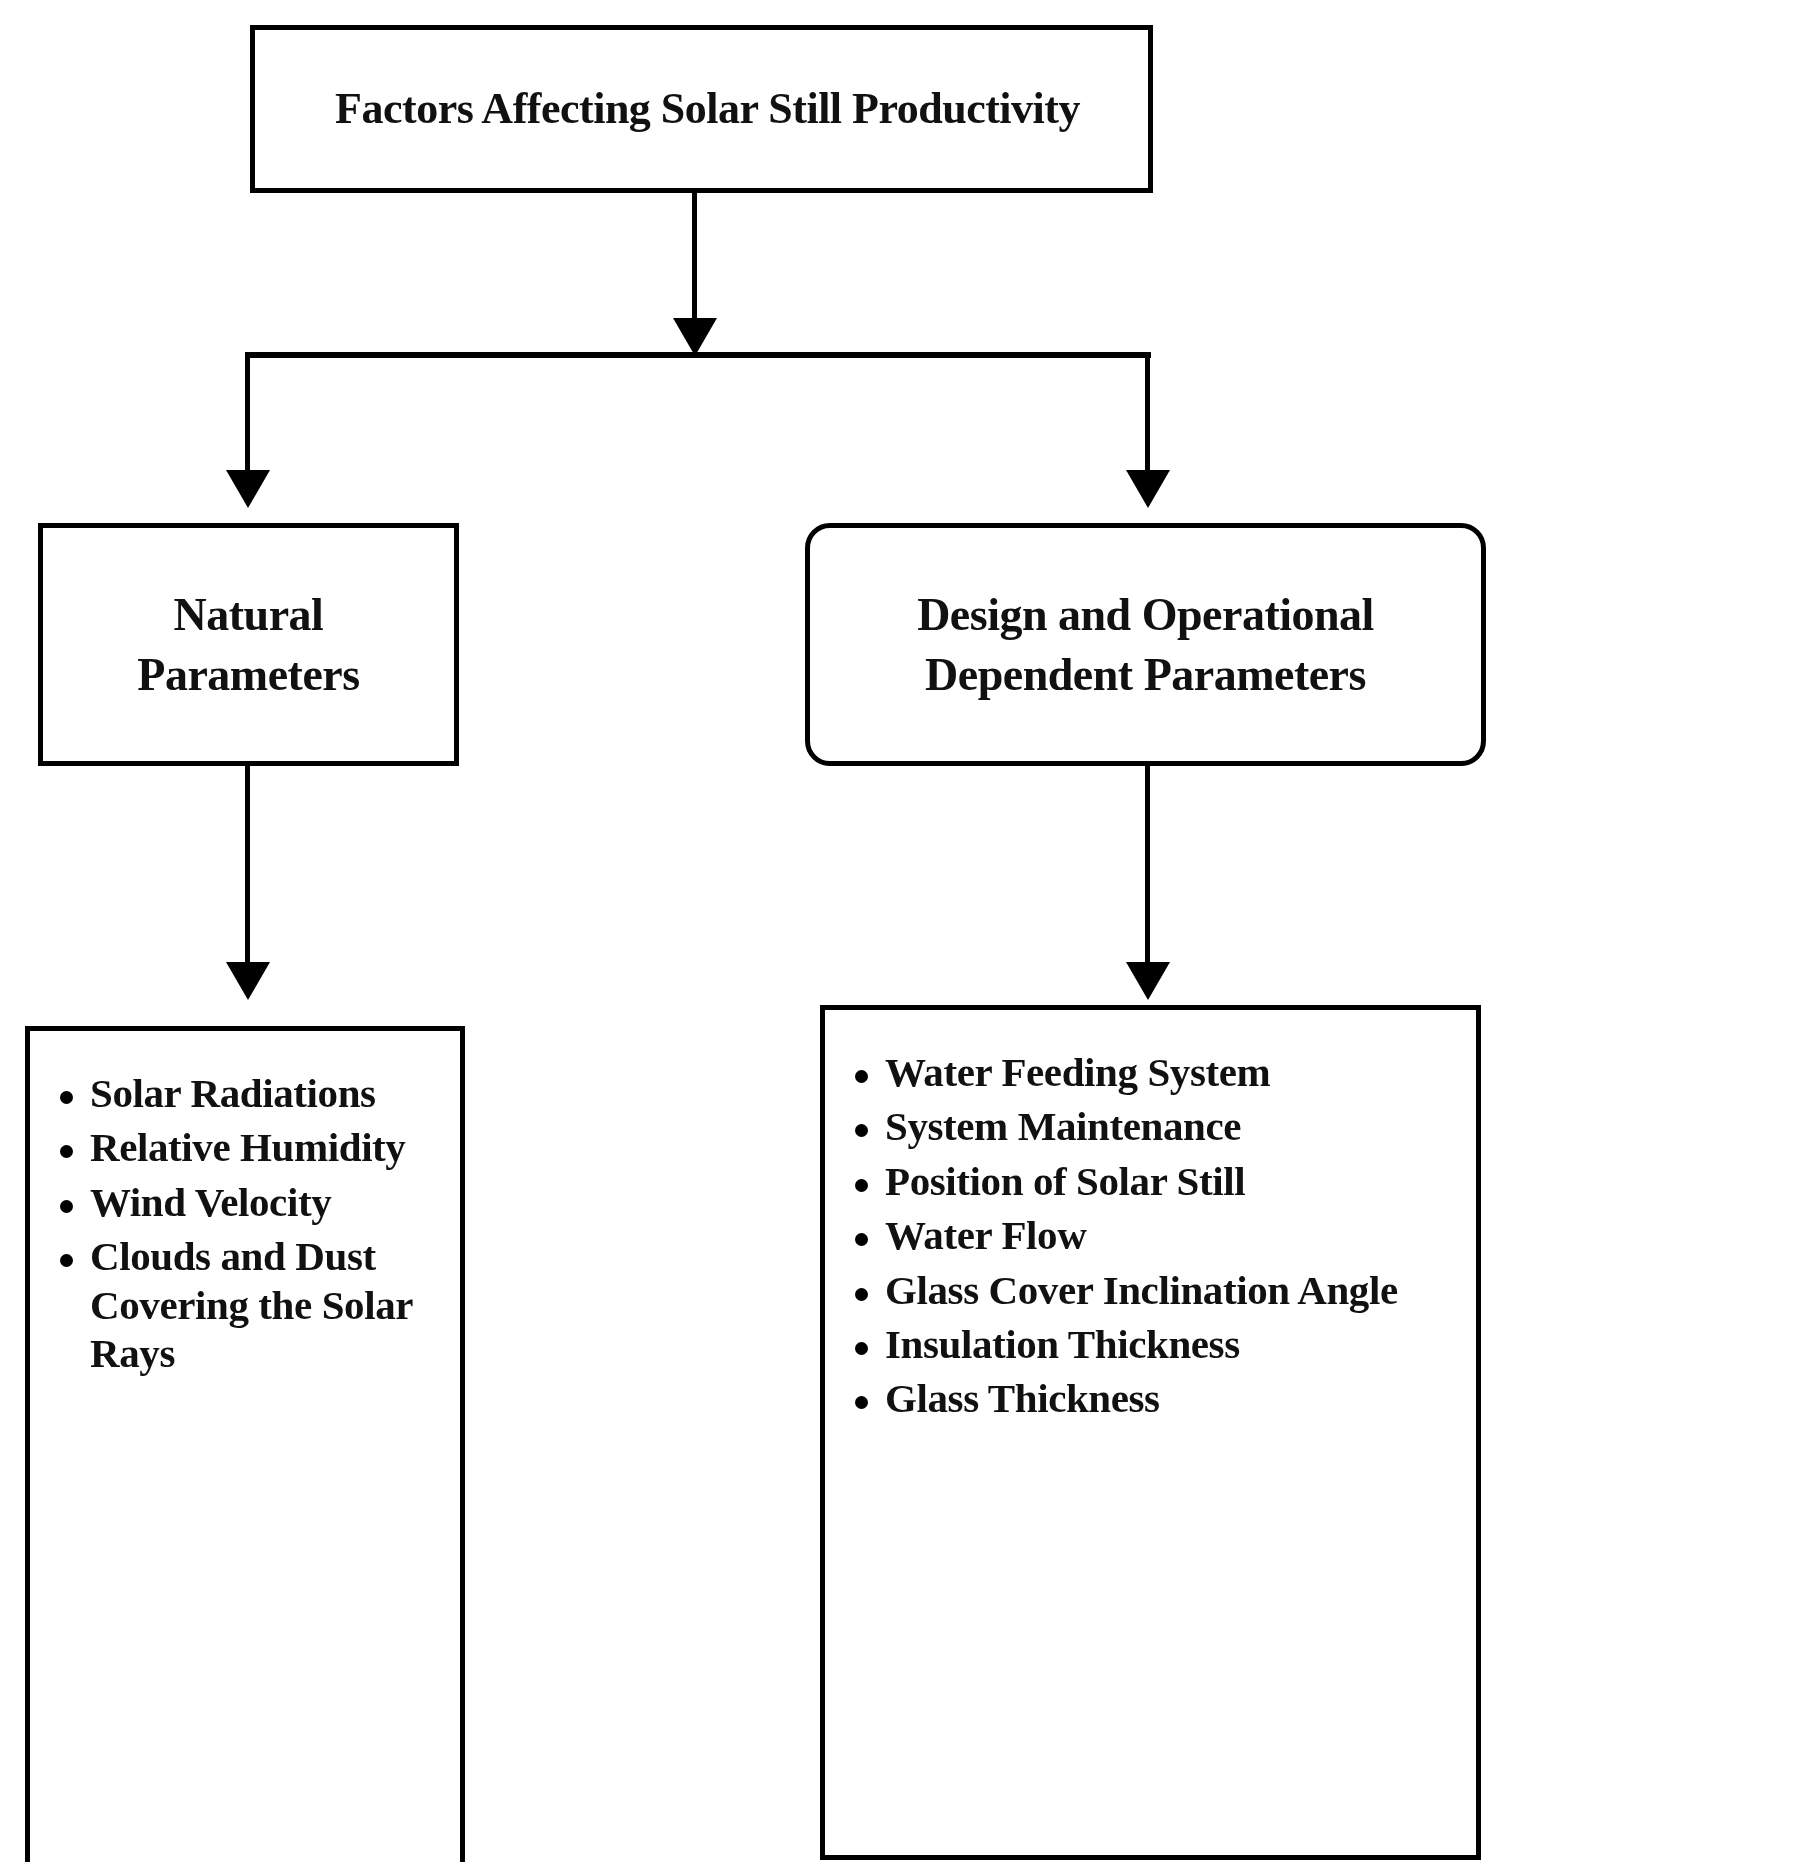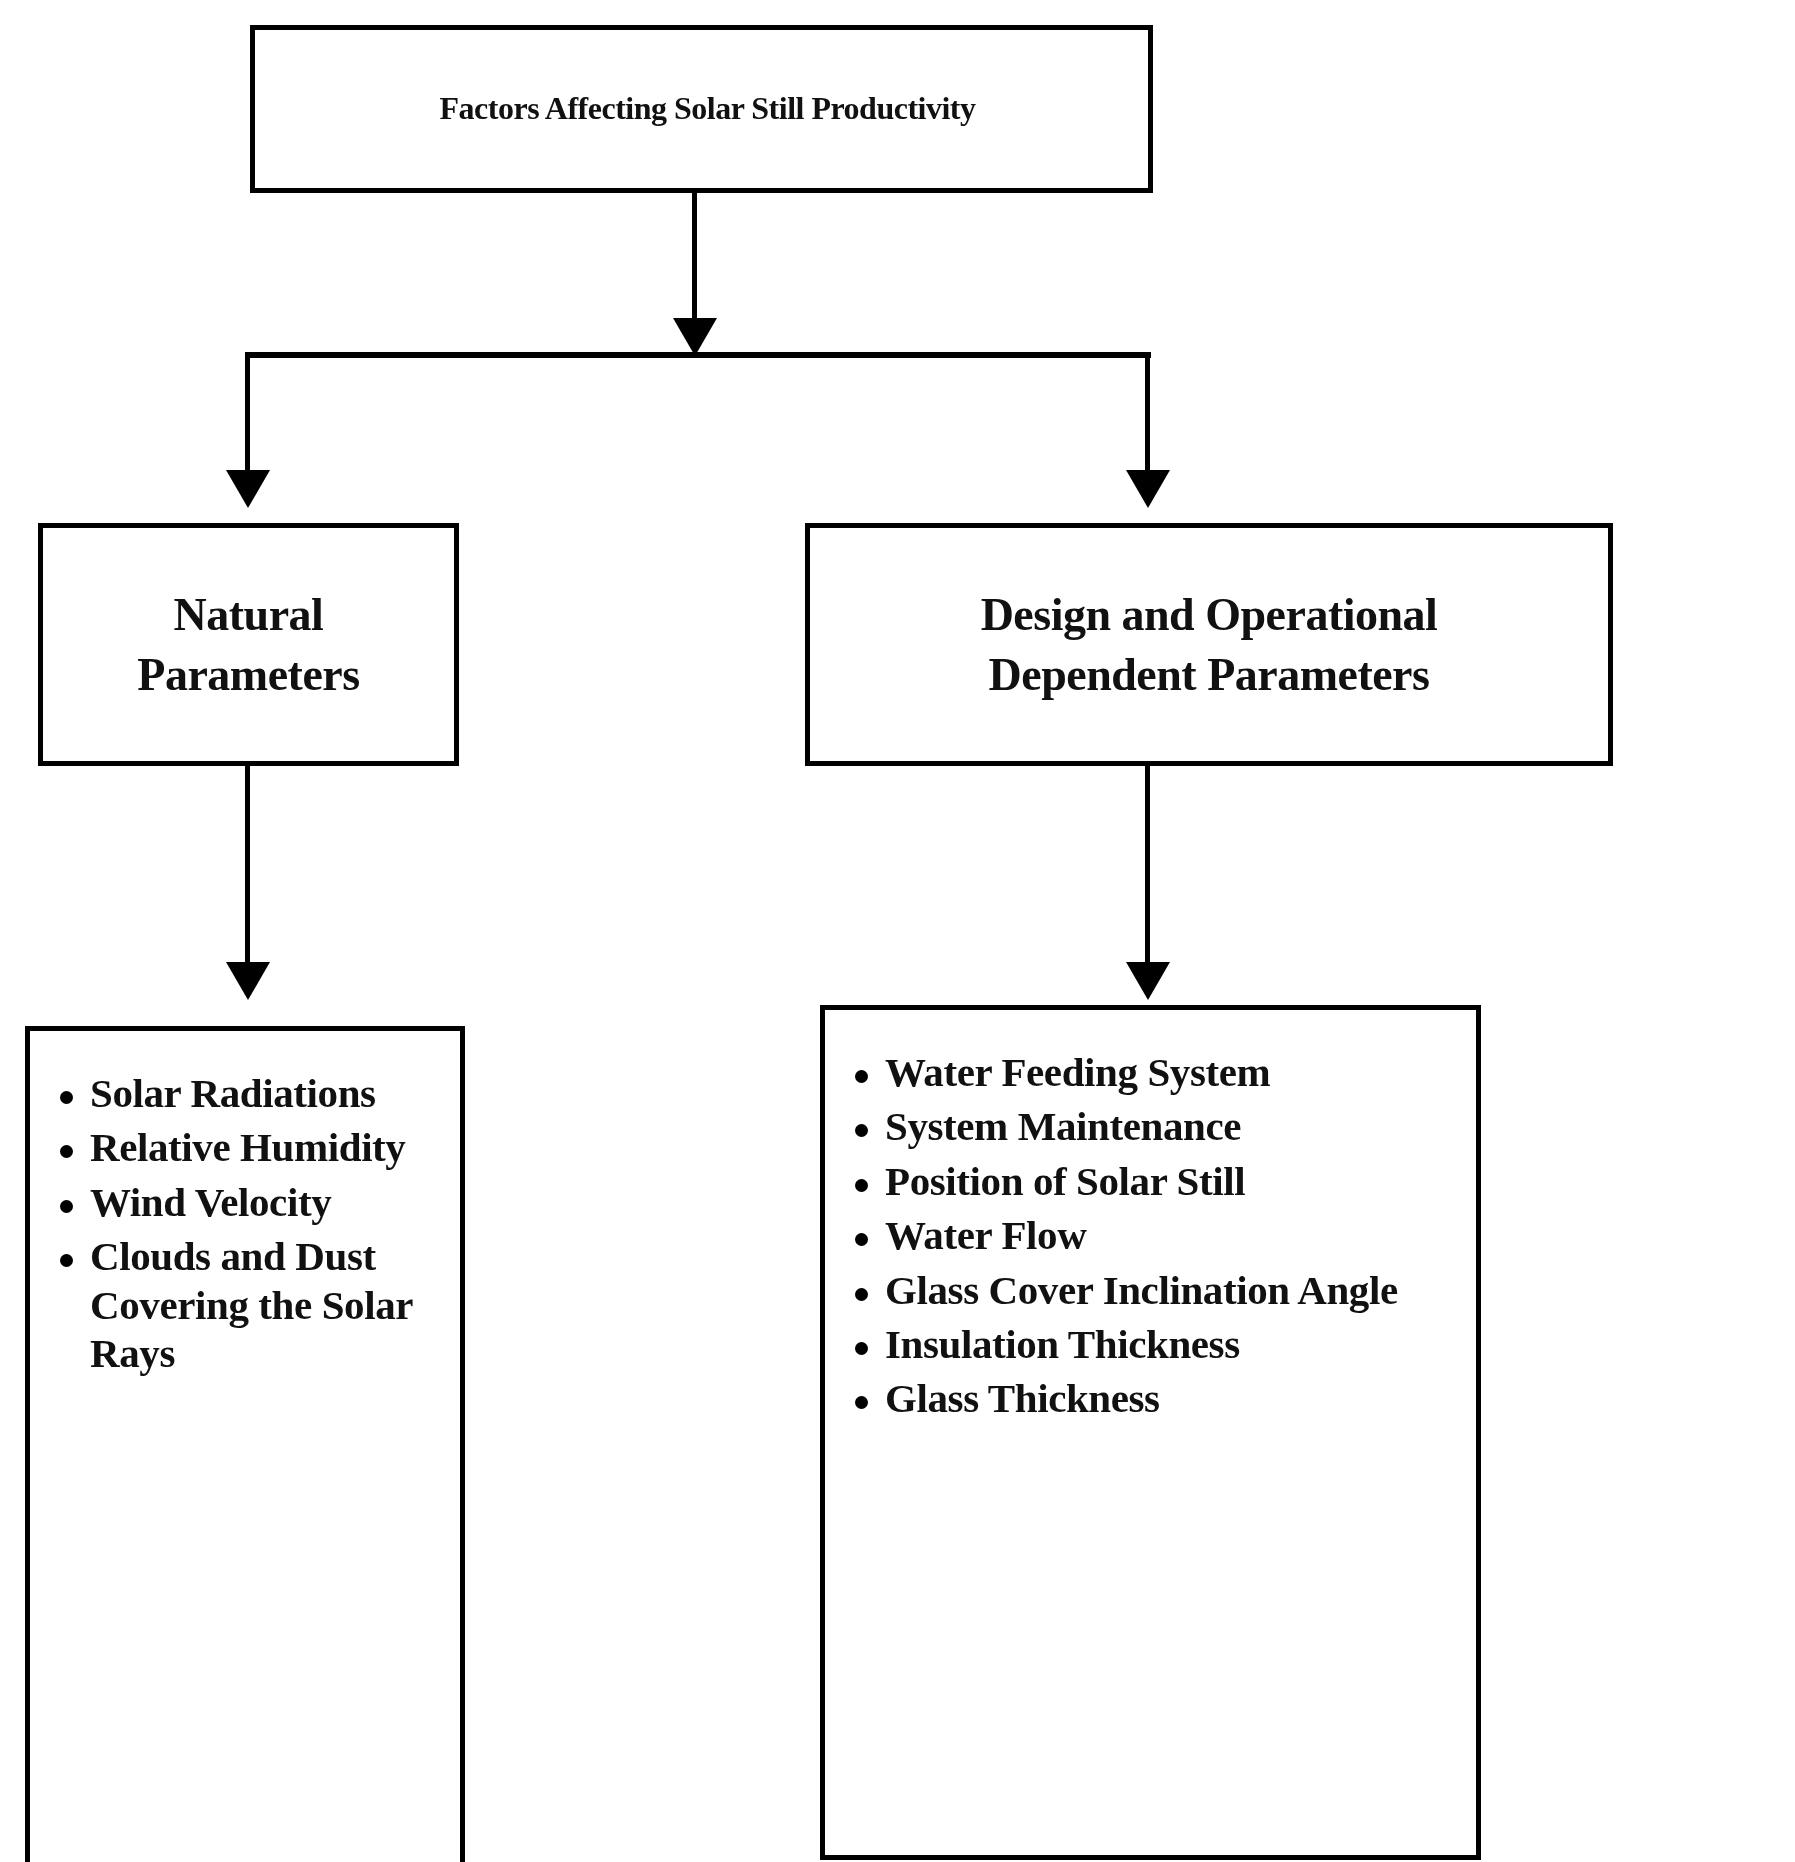--- a/index.html
+++ b/index.html
@@ -36,36 +36,37 @@
   }
 
   
   #box-root {
     left: 250px;
     top: 25px;
     width: 903px;
     height: 168px;
   }
   #box-root .node-title-text {
-    font-size: 32px;
+    font-size: 44px;
     margin-left: 12px;
   }
 
   
   #box-natural {
     left: 38px;
     top: 523px;
     width: 421px;
     height: 243px;
   }
   #box-design {
     left: 805px;
     top: 523px;
-    width: 808px;
+    width: 681px;
     height: 243px;
+    border-radius: 25px;
   }
   #box-natural .node-title-text,
   #box-design .node-title-text {
     font-size: 46px;
     line-height: 1.3;
   }
 
   
   .listbox {
     position: absolute;

